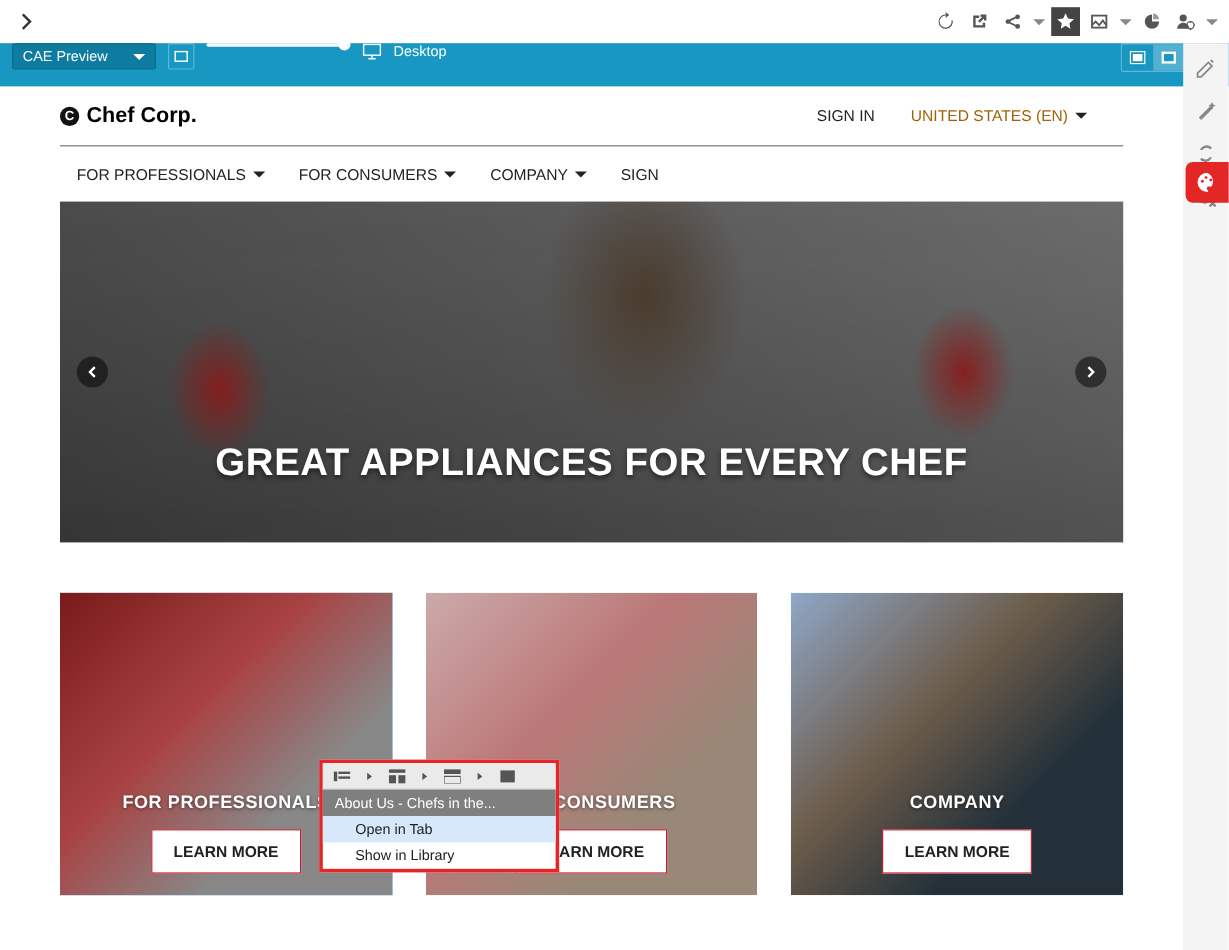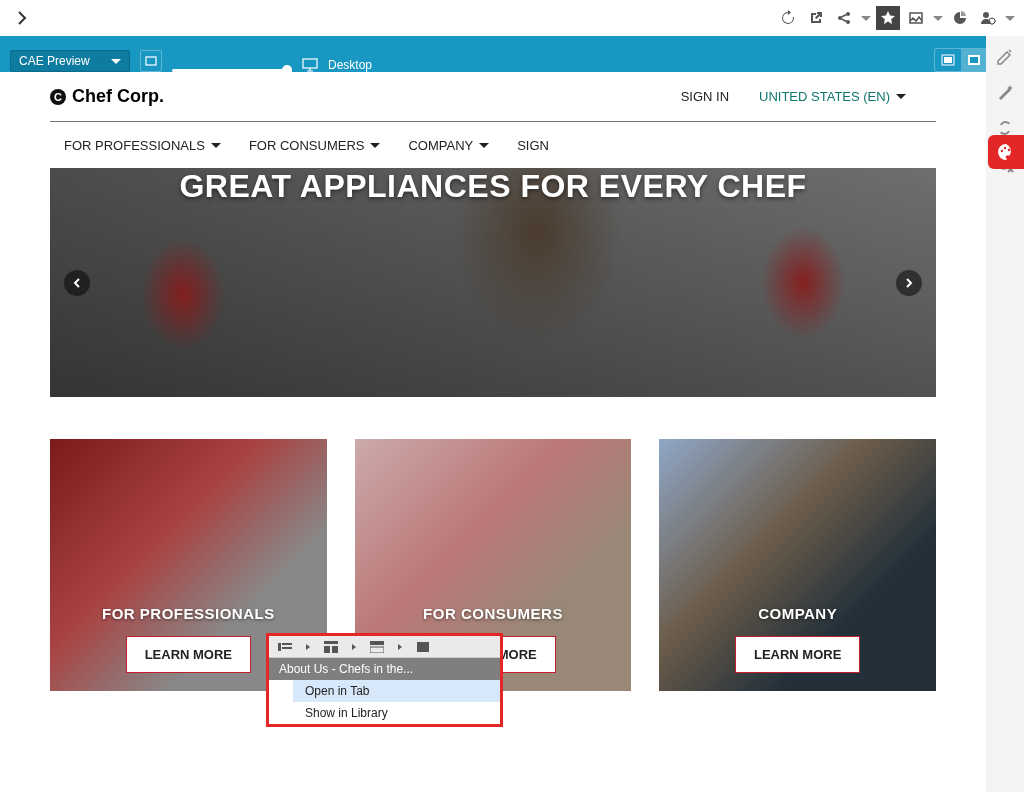--- a/index.html
+++ b/index.html
@@ -7,21 +7,21 @@
 
 
 .app-toolbar { height: 36px; display: flex; align-items: center; padding: 0 8px; gap: 4px; }
 .app-toolbar .spacer { flex: 1; }
 .tb-btn { width: 24px; height: 24px; display: flex; align-items: center; justify-content: center; color: #555; cursor: pointer; }
 .tb-btn.active { background: #444; color: #fff; }
 .tb-arrow { width: 12px; height: 24px; display: flex; align-items: center; justify-content: center; color: #888; cursor: pointer; }
 .big-chevron { width: 28px; height: 28px; display: flex; align-items: center; justify-content: center; color: #333; }
 
 
-.preview-bar { height: 36px; background: #1897c2; display: flex; align-items: flex-end; padding: 0 10px; color: #fff; font-size: 12px; gap: 10px; }
+.preview-bar { height: 36px; background: #1897c2; display: flex; align-items: flex-start; padding: 0 10px; color: #fff; font-size: 12px; gap: 10px; }
 .preview-select { background: #0d7ca0; border: 1px solid #0b6b8a; color: #fff; height: 22px; display: flex; align-items: center; padding: 0 8px; border-radius: 2px; min-width: 120px; justify-content: space-between; cursor: pointer; }
 .pb-icon { width: 22px; height: 22px; display: flex; align-items: center; justify-content: center; cursor: pointer; border: 1px solid rgba(255,255,255,0.3); border-radius: 2px; }
 .slider-track { width: 120px; height: 3px; background: #fff; position: relative; border-radius: 2px; }
 .slider-thumb { width: 10px; height: 10px; background: #fff; border-radius: 50%; position: absolute; top: -4px; right: 0; }
 .preview-bar .spacer { flex: 1; }
 .pb-right { display: flex; gap: 0; border: 1px solid rgba(255,255,255,0.3); border-radius: 2px; overflow: hidden; }
 .pb-right .seg { width: 26px; height: 22px; display: flex; align-items: center; justify-content: center; cursor: pointer; }
 .pb-right .seg.active { background: rgba(255,255,255,0.25); }
 
 
@@ -31,31 +31,31 @@
 
 .stage { position: absolute; left: 0; top: 72px; width: 986px; height: 720px; overflow-y: scroll; overflow-x: hidden; }
 .site { width: 966px; margin: 0 auto; padding: 0 40px; }
 
 
 .site-header { display: flex; align-items: center; height: 50px; border-bottom: 1px solid #777; }
 .logo { display: flex; align-items: center; gap: 6px; font-weight: bold; font-size: 18px; }
 .logo .mark { width: 16px; height: 16px; background: #111; border-radius: 50%; color: #fff; display: flex; align-items: center; justify-content: center; font-size: 11px; }
 .site-header .spacer { flex: 1; }
 .signin { font-size: 13px; color: #222; cursor: pointer; margin-right: 30px; }
-.locale { font-size: 13px; color: #0f766e; display: flex; align-items: center; gap: 6px; cursor: pointer; margin-right: 30px; }
+.locale { font-size: 13px; color: #a16207; display: flex; align-items: center; gap: 6px; cursor: pointer; margin-right: 30px; }
 .search { border: 2px solid #222; width: 220px; height: 32px; display: flex; align-items: center; padding: 0 8px; }
 .search input { border: none; outline: none; flex: 1; font-size: 13px; }
 .search .mag { width: 18px; height: 18px; }
 
 
 .site-nav { display: flex; gap: 28px; height: 46px; align-items: center; padding-left: 14px; }
 .nav-item { font-size: 13px; color: #222; display: flex; align-items: center; gap: 6px; cursor: pointer; font-weight: 500; }
 
 
-.hero { position: relative; height: 229px; background: linear-gradient(135deg, #3a3a3a, #6a6a6a); overflow: hidden; color: #fff; display: flex; flex-direction: column; align-items: center; }
+.hero { position: relative; height: 284px; background: linear-gradient(135deg, #3a3a3a, #6a6a6a); overflow: hidden; color: #fff; display: flex; flex-direction: column; align-items: center; justify-content: flex-end; padding-bottom: 48px; }
 .hero::before { content: ""; position: absolute; inset: 0; background:
   radial-gradient(120px 160px at 55% 28%, #4a3a2a 0%, transparent 70%),
   radial-gradient(60px 80px at 15% 55%, #8a1a1a 0%, transparent 70%),
   radial-gradient(60px 80px at 85% 50%, #8a1a1a 0%, transparent 70%),
   linear-gradient(180deg, rgba(255,255,255,0.1), rgba(0,0,0,0.25));
   opacity: .9; }
 .hero h1 { position: relative; font-size: 32px; font-weight: 800; letter-spacing: .5px; text-shadow: 0 2px 4px rgba(0,0,0,.5); }
 .hero p { position: relative; font-size: 14px; margin-top: 10px; text-shadow: 0 1px 3px rgba(0,0,0,.5); }
 .hero-arrow { position: absolute; top: 50%; width: 26px; height: 26px; background: rgba(0,0,0,.5); color: #fff; border-radius: 50%; display: flex; align-items: center; justify-content: center; cursor: pointer; margin-top: -13px; }
 .hero-arrow.left { left: 14px; }
@@ -69,25 +69,25 @@
 .card-bg.pro { background: linear-gradient(135deg, #7a1a1a, #a94343 40%, #888 70%); }
 .card-bg.con { background: linear-gradient(135deg, #caa, #b77 40%, #987 70%); }
 .card-bg.com { background: linear-gradient(135deg, #8fa7c7, #6b5c4a 40%, #23303a 70%); }
 .card h3 { position: relative; font-size: 15px; font-weight: 800; letter-spacing: .5px; text-shadow: 0 1px 3px rgba(0,0,0,.5); margin-bottom: 14px; }
 .card .btn { position: relative; background: #fff; color: #222; border: 1px solid #c41e2e; font-size: 13px; font-weight: 600; padding: 10px 18px; cursor: pointer; }
 
 
 .palette-fab { position: absolute; right: 0; top: 135px; width: 36px; height: 34px; background: #e32626; border-top-left-radius: 6px; border-bottom-left-radius: 6px; color: #fff; display: flex; align-items: center; justify-content: center; cursor: pointer; z-index: 5; }
 
 
-.ctx-wrap { position: absolute; left: 266px; top: 633px; width: 237px; border: 3px solid #e32626; background: #fff; z-index: 50; font-size: 12px; color: #222; }
+.ctx-wrap { position: absolute; left: 266px; top: 633px; width: 200px; border: 3px solid #e32626; background: #fff; z-index: 50; font-size: 12px; color: #222; }
 .ctx-tabs { height: 22px; background: #eaeaea; display: flex; align-items: center; gap: 12px; padding: 0 8px; border-bottom: 1px solid #ccc; }
 .ctx-tab { width: 16px; height: 14px; display: flex; align-items: center; justify-content: center; cursor: pointer; }
 .ctx-title { background: #7f7f7f; color: #fff; padding: 4px 10px; }
-.ctx-item { padding: 4px 12px; cursor: pointer; margin-left: 24px; }
+.ctx-item { padding: 4px 27px; cursor: pointer; }
 .ctx-item.highlight { background: #d7e8fb; }
 
 
 svg { display: block; }
 .down-caret { width: 0; height: 0; border-left: 5px solid transparent; border-right: 5px solid transparent; border-top: 5px solid currentColor; }
 </style>
 </head>
 <body>
 
 <div class="app-toolbar">

